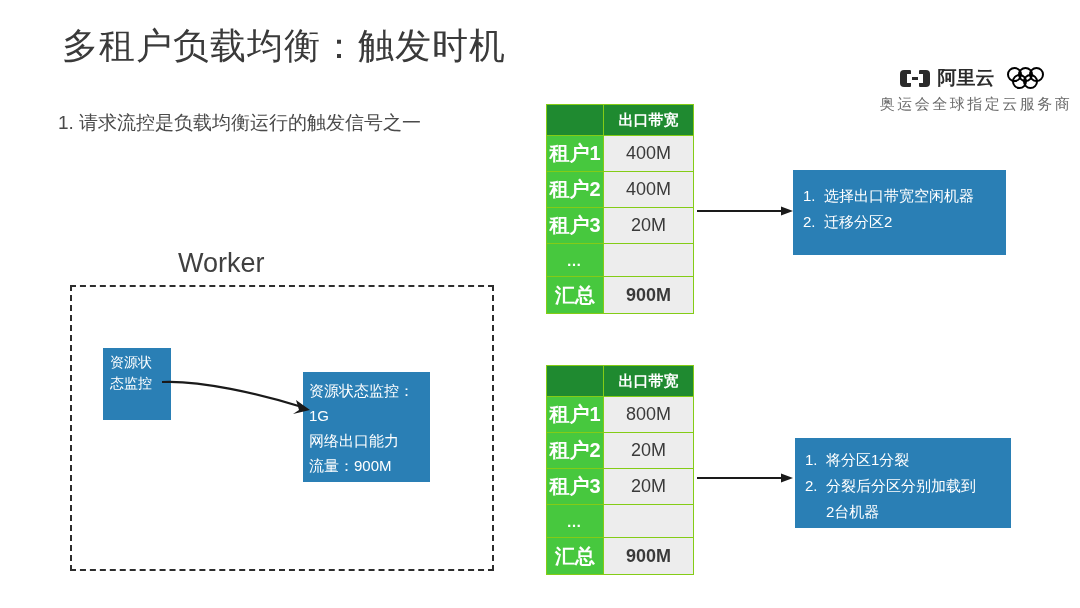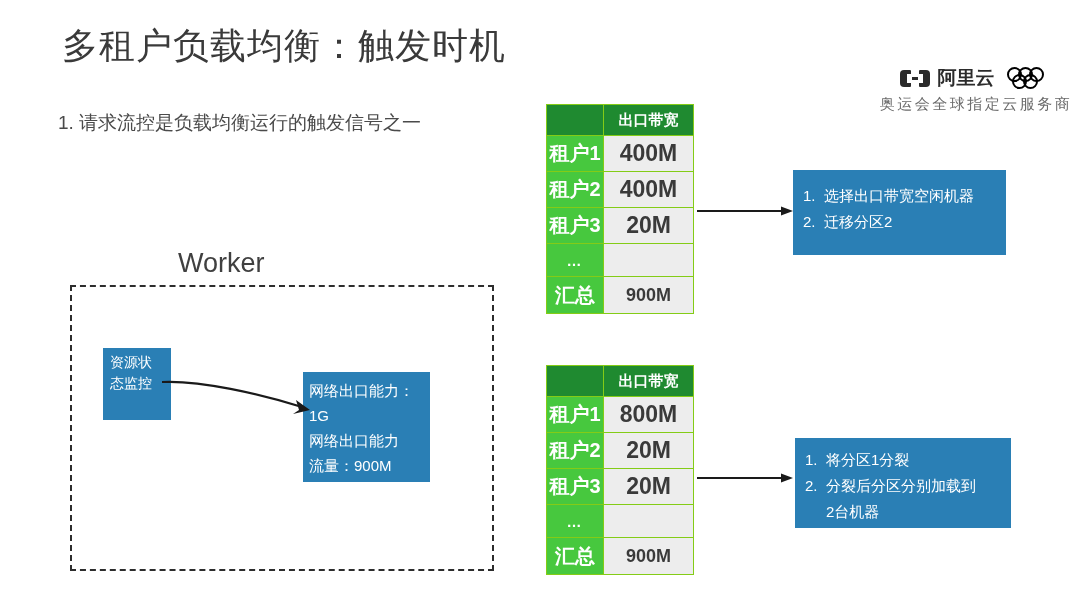--- a/index.html
+++ b/index.html
@@ -107,21 +107,21 @@
   }
   .bw-table thead th{
     background:#1f8a30;color:#ffffff;height:30px;
     font-size:15px;font-weight:700;
   }
   .bw-table thead th.blank{background:#1f8a30;}
   .bw-table tbody td.lbl{
     background:#47c83e;color:#ffffff;height:35px;font-weight:700;font-size:20px;
   }
   .bw-table tbody td.val{
-    background:#ededed;color:#3a3a3a;height:35px;font-weight:700;font-size:23px;
+    background:#ededed;color:#3a3a3a;height:35px;font-weight:400;font-size:18px;
   }
   .bw-table tbody tr.dots td.lbl{font-size:15px;letter-spacing:2px;height:32px;}
   .bw-table tbody tr.dots td.val{height:32px;}
   .bw-table tbody tr.total td.lbl{height:36px;}
   .bw-table tbody tr.total td.val{font-weight:700;font-size:18px;height:36px;}
 
   
   .callout{
     position:absolute;background:#2a7fb5;color:#ffffff;
     box-sizing:border-box;padding:13px 0 0 10px;
@@ -169,21 +169,21 @@
   </div>
 
   <div class="bullet-1">1. 请求流控是负载均衡运行的触发信号之一</div>
 
   <div class="worker-label">Worker</div>
   <div class="worker-box"></div>
 
   <div class="box-blue monitor-box">资源状态监控</div>
 
   <div class="box-blue netcap-box">
-    <div>网络出口能力：</div>
+    <div>资源状态监控：</div>
     <div>1G</div>
     <div>网络出口能力</div>
     <div>流量：900M</div>
   </div>
 
   <div class="worker-arrow">
     <svg width="160" height="40" viewBox="0 0 160 40">
       <path d="M2,6 C40,4 100,18 142,31" stroke="#1a1a1a" stroke-width="2.2" fill="none"></path>
       <path d="M150,34 L136,24 L139,34 L133,38 Z" fill="#1a1a1a"></path>
     </svg>

